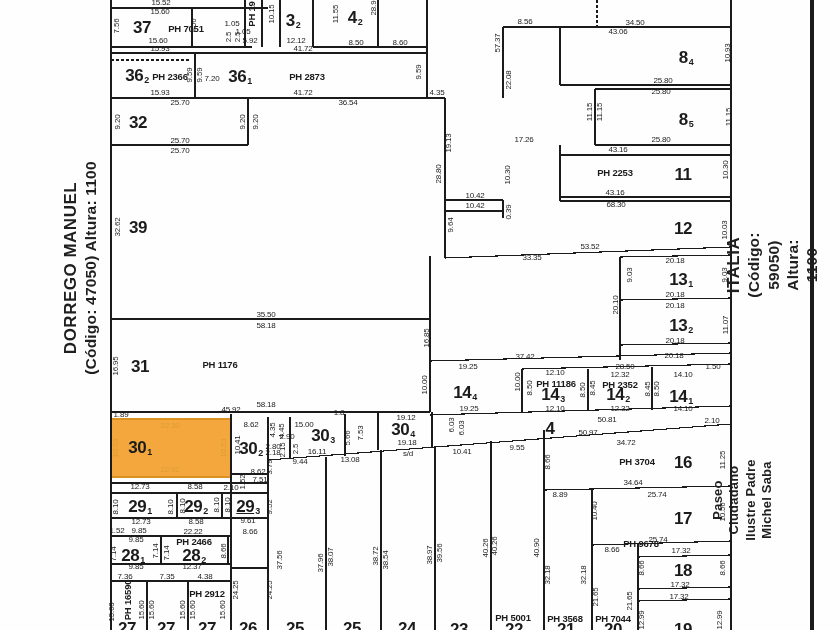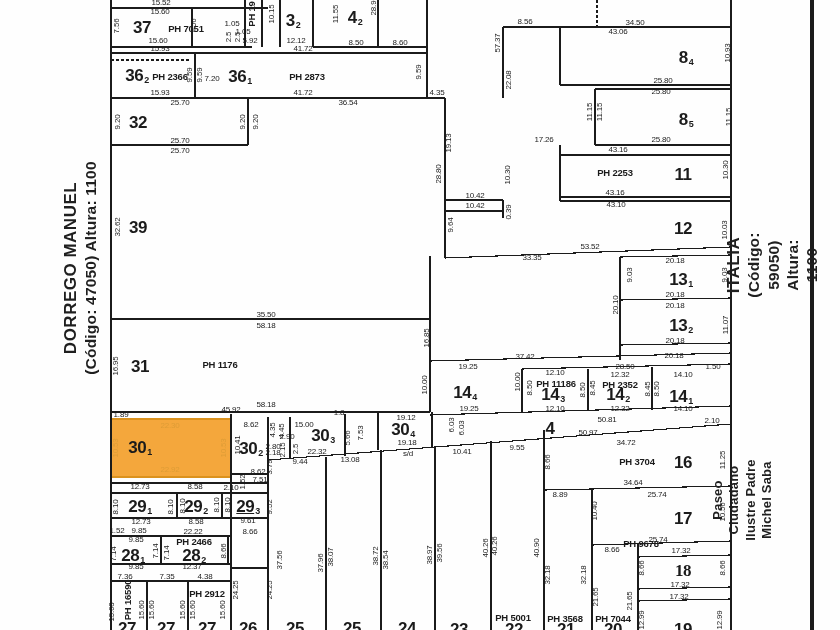--- a/index.html
+++ b/index.html
@@ -134,21 +134,21 @@
       <span class="lbl pnum" style="left: 553px; top: 395px;">14<span class="sub">3</span></span>
       <span class="lbl pnum" style="left: 618px; top: 395px;">14<span class="sub">2</span></span>
       <span class="lbl pnum" style="left: 681px; top: 397px;">14<span class="sub">1</span></span>
       <span class="lbl pnum" style="left: 550px; top: 428px;">4</span>
       <span class="lbl pnum" style="left: 140px; top: 448px;">30<span class="sub">1</span></span>
       <span class="lbl pnum" style="left: 251px; top: 449px;">30<span class="sub">2</span></span>
       <span class="lbl pnum" style="left: 323px; top: 436px;">30<span class="sub">3</span></span>
       <span class="lbl pnum" style="left: 403px; top: 430px;">30<span class="sub">4</span></span>
       <span class="lbl pnum" style="left: 683px; top: 462px;">16</span>
       <span class="lbl pnum" style="left: 683px; top: 518px;">17</span>
-      <span class="lbl pnum" style="left: 683px; top: 570px; font-family: Liberation Serif, serif;">18</span>
+      <span class="lbl pnum" style="left: 683px; top: 570px;">18</span>
       <span class="lbl pnum" style="left: 140px; top: 507px;">29<span class="sub">1</span></span>
       <span class="lbl pnum" style="left: 196px; top: 507px;">29<span class="sub">2</span></span>
       <span class="lbl pnum" style="left: 248px; top: 507px; text-decoration: underline;">29<span class="sub">3</span></span>
       <span class="lbl pnum" style="left: 133px; top: 556px;">28<span class="sub">1</span></span>
       <span class="lbl pnum" style="left: 194px; top: 556px;">28<span class="sub">2</span></span>
       <span class="lbl pnum" style="left: 127px; top: 628px;">27</span>
       <span class="lbl pnum" style="left: 166px; top: 628px;">27</span>
       <span class="lbl pnum" style="left: 207px; top: 628px;">27</span>
       <span class="lbl pnum" style="left: 248px; top: 628px;">26</span>
       <span class="lbl pnum" style="left: 295px; top: 628px;">25</span>
@@ -214,27 +214,27 @@
       <span class="lbl dim" style="left: 635px; top: 23px;">34.50</span>
       <span class="lbl dim" style="left: 618px; top: 32px;">43.06</span>
       <span class="lbl dim v" style="left: 728px; top: 53px;">10.93</span>
       <span class="lbl dim" style="left: 663px; top: 81px;">25.80</span>
       <span class="lbl dim" style="left: 661px; top: 92px;">25.80</span>
       <span class="lbl dim v" style="left: 590px; top: 112px;">11.15</span>
       <span class="lbl dim v" style="left: 600px; top: 112px;">11.15</span>
       <span class="lbl dim v" style="left: 729px; top: 117px;">11.15</span>
       <span class="lbl dim" style="left: 661px; top: 140px;">25.80</span>
       <span class="lbl dim" style="left: 618px; top: 150px;">43.16</span>
-      <span class="lbl dim" style="left: 544px; top: 140px;">17.26</span>
+      <span class="lbl dim" style="left: 524px; top: 140px;">17.26</span>
       <span class="lbl dim v" style="left: 449px; top: 143px;">19.13</span>
       <span class="lbl dim v" style="left: 439px; top: 174px;">28.80</span>
       <span class="lbl dim v" style="left: 508px; top: 175px;">10.30</span>
       <span class="lbl dim v" style="left: 726px; top: 170px;">10.30</span>
       <span class="lbl dim" style="left: 615px; top: 193px;">43.16</span>
-      <span class="lbl dim" style="left: 616px; top: 205px;">43.10</span>
+      <span class="lbl dim" style="left: 616px; top: 205px;">68.30</span>
       <span class="lbl dim" style="left: 475px; top: 196px;">10.42</span>
       <span class="lbl dim" style="left: 475px; top: 206px;">10.42</span>
       <span class="lbl dim v" style="left: 509px; top: 212px;">0.39</span>
       <span class="lbl dim v" style="left: 451px; top: 225px;">9.64</span>
       <span class="lbl dim v" style="left: 725px; top: 230px;">10.03</span>
       <span class="lbl dim" style="left: 590px; top: 247px;">53.52</span>
       <span class="lbl dim" style="left: 532px; top: 258px;">33.35</span>
       <span class="lbl dim" style="left: 675px; top: 261px;">20.18</span>
       <span class="lbl dim v" style="left: 630px; top: 275px;">9.03</span>
       <span class="lbl dim v" style="left: 725px; top: 275px;">9.03</span>
@@ -288,21 +288,21 @@
       <span class="lbl dim v" style="left: 282px; top: 431px;">4.45</span>
       <span class="lbl dim" style="left: 287px; top: 437px;">2.90</span>
       <span class="lbl dim" style="left: 273px; top: 447px;">2.80</span>
       <span class="lbl dim" style="left: 273px; top: 453px;">2.18</span>
       <span class="lbl dim v" style="left: 283px; top: 450px;">2.15</span>
       <span class="lbl dim v" style="left: 296px; top: 449px;">2.5</span>
       <span class="lbl dim v" style="left: 270px; top: 467px;">3.79</span>
       <span class="lbl dim" style="left: 304px; top: 425px;">15.00</span>
       <span class="lbl dim v" style="left: 348px; top: 438px;">5.66</span>
       <span class="lbl dim v" style="left: 361px; top: 433px;">7.53</span>
-      <span class="lbl dim" style="left: 317px; top: 452px;">22.32</span>
+      <span class="lbl dim" style="left: 317px; top: 452px;">16.11</span>
       <span class="lbl dim" style="left: 300px; top: 462px;">9.44</span>
       <span class="lbl dim" style="left: 350px; top: 460px;">13.08</span>
       <span class="lbl dim" style="left: 462px; top: 452px;">10.41</span>
       <span class="lbl dim" style="left: 517px; top: 448px;">9.55</span>
       <span class="lbl dim" style="left: 258px; top: 472px;">8.62</span>
       <span class="lbl dim" style="left: 260px; top: 480px;">7.51</span>
       <span class="lbl dim v" style="left: 243px; top: 482px;">1.52</span>
       <span class="lbl dim" style="left: 231px; top: 488px;">2.10</span>
       <span class="lbl dim" style="left: 626px; top: 443px;">34.72</span>
       <span class="lbl dim v" style="left: 548px; top: 462px;">8.66</span>

